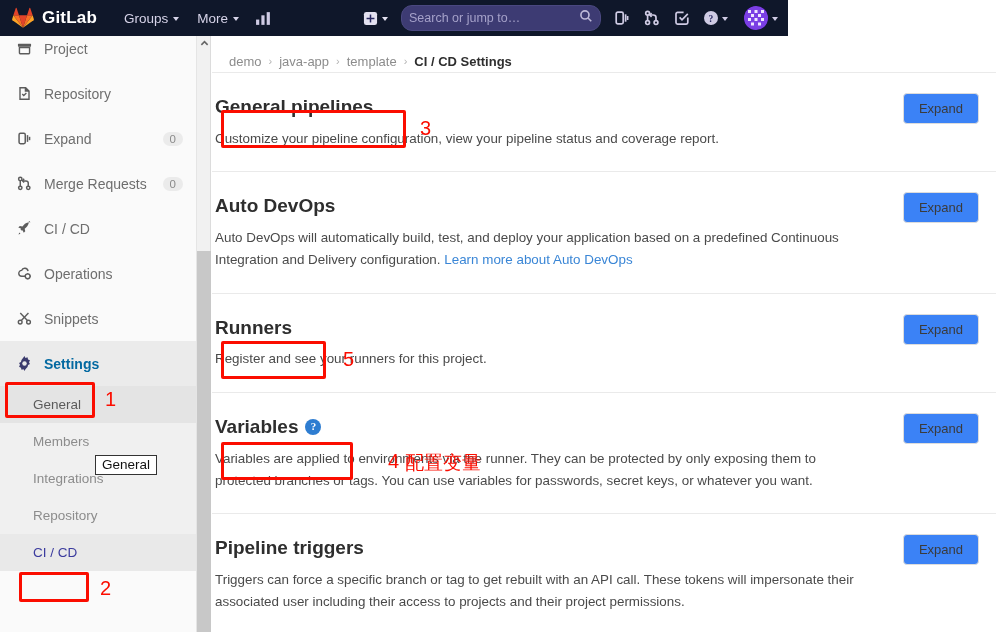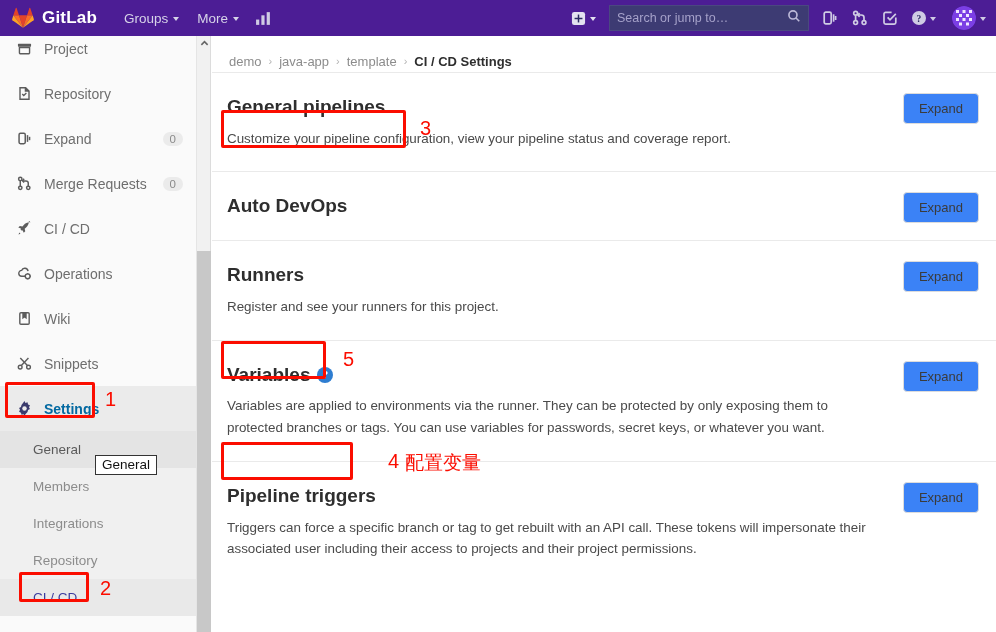--- a/index.html
+++ b/index.html
@@ -7,22 +7,22 @@
     margin: 0; padding: 0;
     width: 996px; height: 632px;
     overflow: hidden;
     font-family: "Liberation Sans", "DejaVu Sans", sans-serif;
     background: #fff;
   }
 
   
   #navbar {
     position: absolute; top: 0; left: 0;
-    width: 996px; height: 36px;
-    background: #4c1d95;
+    width: 788px; height: 36px;
+    background: #0f172a;
     display: flex; align-items: center;
     z-index: 50;
   }
   .brand {
     display: flex; align-items: center;
     margin-left: 12px; margin-right: 18px;
     cursor: pointer;
   }
   .brand-mark { width: 22px; height: 22px; display:block; }
   .brand-text {
@@ -48,21 +48,21 @@
     cursor:pointer;
   }
   .nav-right { margin-left:auto; display:flex; align-items:center; padding-right:10px; }
   .plus-wrap {
     display:flex;align-items:center;gap:4px;
     color:#e3e1f0;cursor:pointer;padding:0 7px;height:36px;
   }
   #search-box {
     width: 200px; height: 26px;
     background: #3d3b73; border: 1px solid #4a4880;
-    border-radius: 0;
+    border-radius: 11px;
     display: flex; align-items: center;
     padding: 0 7px; margin: 0 6px;
     cursor: text;
   }
   #search-box .ph { color:#a5a1c9; font-size:12.5px; flex:1; }
   #search-box .mag { color:#bdb9d8; }
   .avatar {
     width:24px;height:24px;border-radius:50%;
     background:#5b21b6; margin-left:6px;
     overflow:hidden; cursor:pointer;
@@ -140,21 +140,21 @@
     height: 36px; display:flex; align-items:center;
     padding-left: 17px; font-size:13px; color:#999;
     padding-top:14px;
   }
   #breadcrumb .crumb { color:#8c8c8c; cursor:pointer; }
   #breadcrumb .crumb.current { color:#2e2e2e; font-weight:700; cursor:default; }
   #breadcrumb .sep { color:#b3b3b3; margin:0 7px; font-size:11px; }
 
   .section {
     position:relative;
-    padding: 22px 17px 22px 15px;
+    padding: 22px 17px 22px 3px;
     border-top:1px solid #eaeaea;
   }
   .section.first { border-top:1px solid #eaeaea; }
   .sec-head { display:flex; align-items:flex-start; }
   .sec-title {
     font-size: 19px; font-weight:700; color:#2e2e2e;
     margin:0; line-height:1.25; display:inline-flex;
     align-items:center; gap:7px;
   }
   .sec-desc {
@@ -364,29 +364,20 @@
       <span class="s-ico">
         <svg width="15" height="15" viewBox="0 0 16 16" fill="none" stroke="currentColor" stroke-width="1.5">
           <path d="M11.8 5.4a3.6 3.6 0 00-6.9-.7A3 3 0 005.2 11h4"></path>
           <circle cx="11.4" cy="11" r="2.6"></circle>
             <path d="M11.4 7.8v1M11.4 13.2v1M8.2 11h1M13.6 11h1"></path>
         </svg>
       </span>
       <span class="s-lbl">Operations</span>
     </div>
 
-    <div class="side-item">
-      <span class="s-ico">
-        <svg width="15" height="15" viewBox="0 0 16 16" fill="none" stroke="currentColor" stroke-width="1.5">
-          <rect x="3" y="1.8" width="10" height="12.4" rx="1.2"></rect>
-            <path d="M6.4 1.8v5.4l1.6-1.2 1.6 1.2V1.8" fill="currentColor"></path>
-        </svg>
-      </span>
-      <span class="s-lbl">Wiki</span>
-    </div>
 
     <div class="side-item">
       <span class="s-ico">
         <svg width="15" height="15" viewBox="0 0 16 16" fill="none" stroke="currentColor" stroke-width="1.5">
           <circle cx="3.4" cy="11.8" r="2"></circle>
             <circle cx="12.3" cy="11.8" r="2"></circle>
           <path d="M4.6 10.2L12.2 2.2"></path>
             <path d="M11.1 10.2L3.5 2.2"></path>
         </svg>
       </span>
@@ -450,20 +441,21 @@
       <h2 class="sec-title">General pipelines</h2>
     </div>
     <div class="sec-desc">Customize your pipeline configuration, view your pipeline status and coverage report.</div>
     <button class="expand-btn">Expand</button>
   </div>
 
   <div class="section">
     <div class="sec-head">
       <h2 class="sec-title">Auto DevOps</h2>
     </div>
+    <div class="sec-desc"><span>Auto DevOps will automatically build, test, and deploy your application based on a predefined Continuous Integration and Delivery configuration. </span><a href="#">Learn more about Auto DevOps</a></div>
     <button class="expand-btn">Expand</button>
   </div>
 
   <div class="section">
     <div class="sec-head">
       <h2 class="sec-title">Runners</h2>
     </div>
     <div class="sec-desc">Register and see your runners for this project.</div>
     <button class="expand-btn">Expand</button>
   </div>

